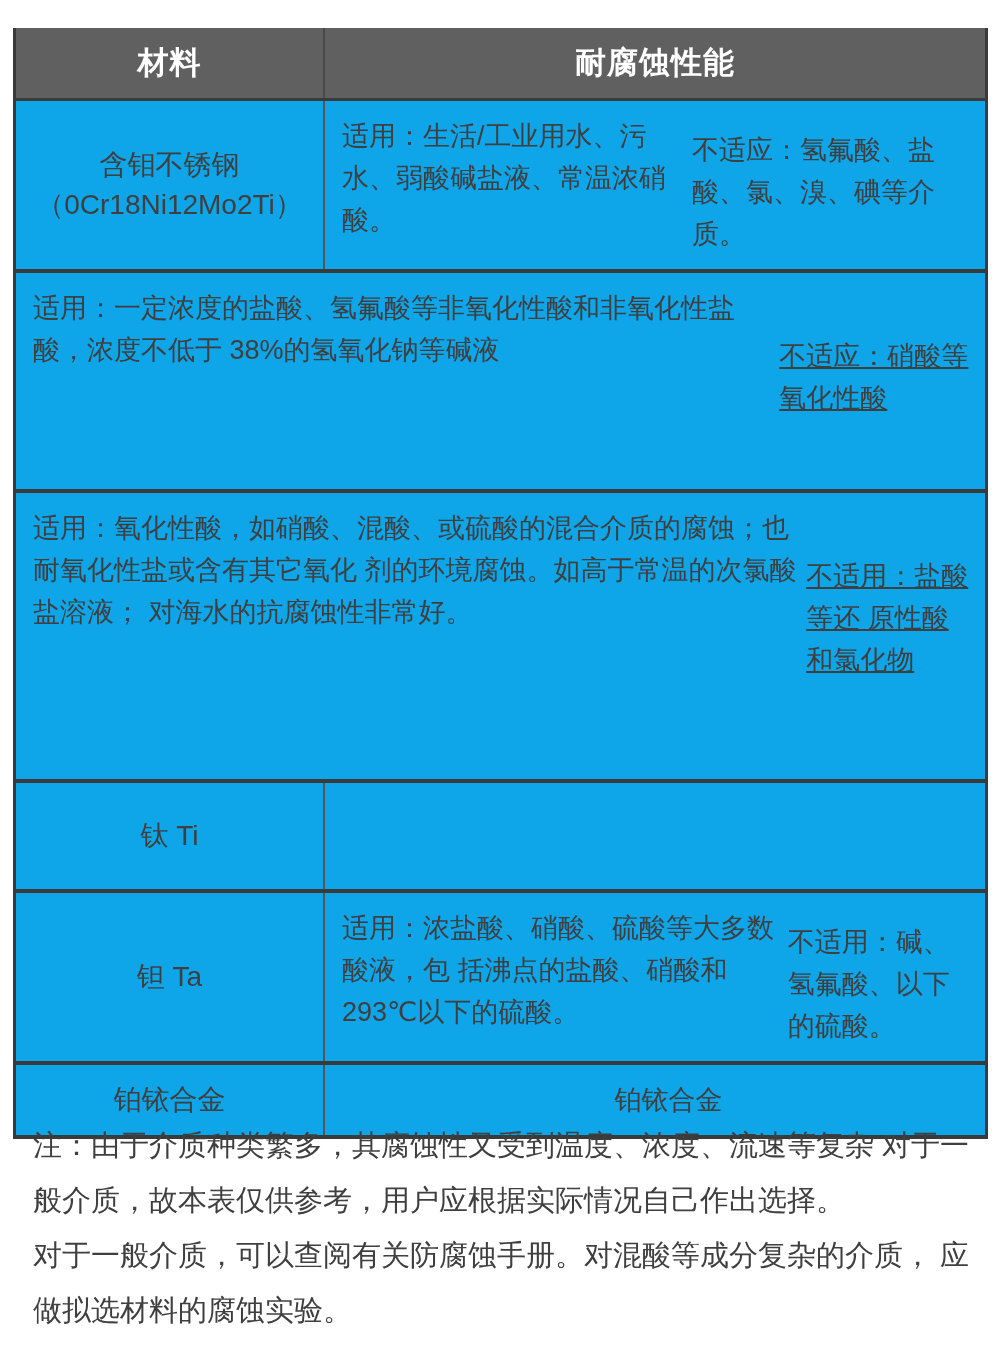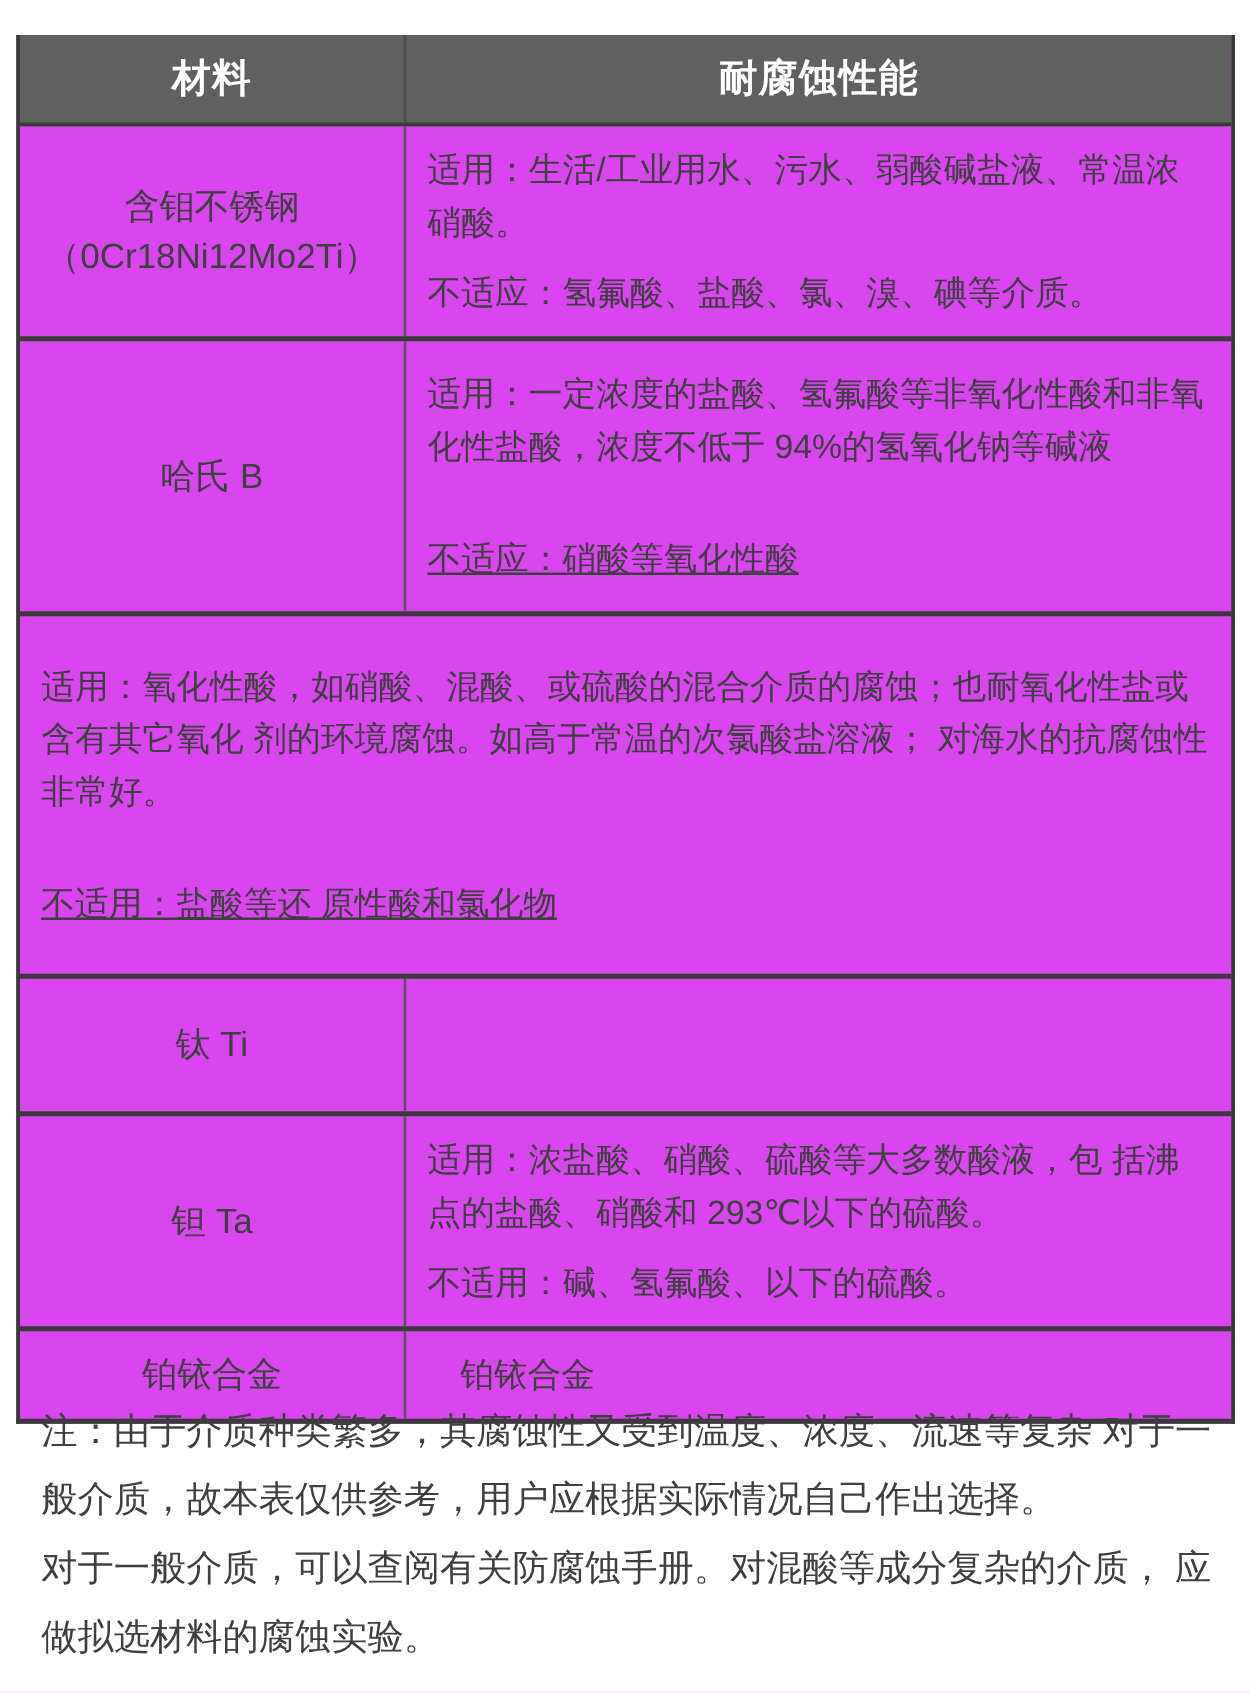--- a/index.html
+++ b/index.html
@@ -17,21 +17,21 @@
   }
   .tbl {
     position: absolute;
     left: 13px;
     top: 28px;
     width: 975px;
     box-sizing: border-box;
     border-left: 3px solid #3a3a3a;
     border-right: 3px solid #3a3a3a;
     border-bottom: 4px solid #3a3a3a;
-    background: #d946ef;
+    background: #0ea5e9;
   }
   .thead {
     display: flex;
     height: 70px;
     background: #606060;
     border-bottom: 3px solid #3a3a3a;
   }
   .th {
     display: flex;
     align-items: center;
@@ -63,21 +63,20 @@
     text-align: center;
     color: #3f3f3f;
     font-size: 28px;
     font-weight: 500;
     line-height: 40px;
     padding: 6px 4px;
   }
   .cell-perf {
     flex: 1;
     display: flex;
-    flex-direction: column;
     justify-content: center;
     padding: 14px 16px 14px 17px;
     color: #3f3f3f;
     font-size: 27px;
     font-weight: 500;
     line-height: 42px;
   }
   .para { margin: 0; }
   .para + .para.gap-s { margin-top: 14px; }
   .para + .para.gap-l { margin-top: 48px; text-decoration: underline; }
@@ -116,25 +115,22 @@
         <div>含钼不锈钢</div>
         <div>（0Cr18Ni12Mo2Ti）</div>
       </div>
       <div class="cell-perf">
         <p class="para">适用：生活/工业用水、污水、弱酸碱盐液、常温浓硝酸。</p>
         <p class="para gap-s">不适应：氢氟酸、盐酸、氯、溴、碘等介质。</p>
       </div>
     </div>
 
     <div class="row r1">
-      <div class="cell-mat">
-        <div>哈氏 B</div>
-      </div>
       <div class="cell-perf">
-        <p class="para">适用：一定浓度的盐酸、氢氟酸等非氧化性酸和非氧化性盐酸，浓度不低于 94%的氢氧化钠等碱液</p>
+        <p class="para">适用：一定浓度的盐酸、氢氟酸等非氧化性酸和非氧化性盐酸，浓度不低于 38%的氢氧化钠等碱液</p>
         <p class="para gap-l">不适应：硝酸等氧化性酸</p>
       </div>
     </div>
 
     <div class="row r2">
       <div class="cell-perf">
         <p class="para">适用：氧化性酸，如硝酸、混酸、或硫酸的混合介质的腐蚀；也耐氧化性盐或含有其它氧化 剂的环境腐蚀。如高于常温的次氯酸盐溶液； 对海水的抗腐蚀性非常好。</p>
         <p class="para gap-l">不适用：盐酸等还 原性酸和氯化物</p>
       </div>
     </div>

